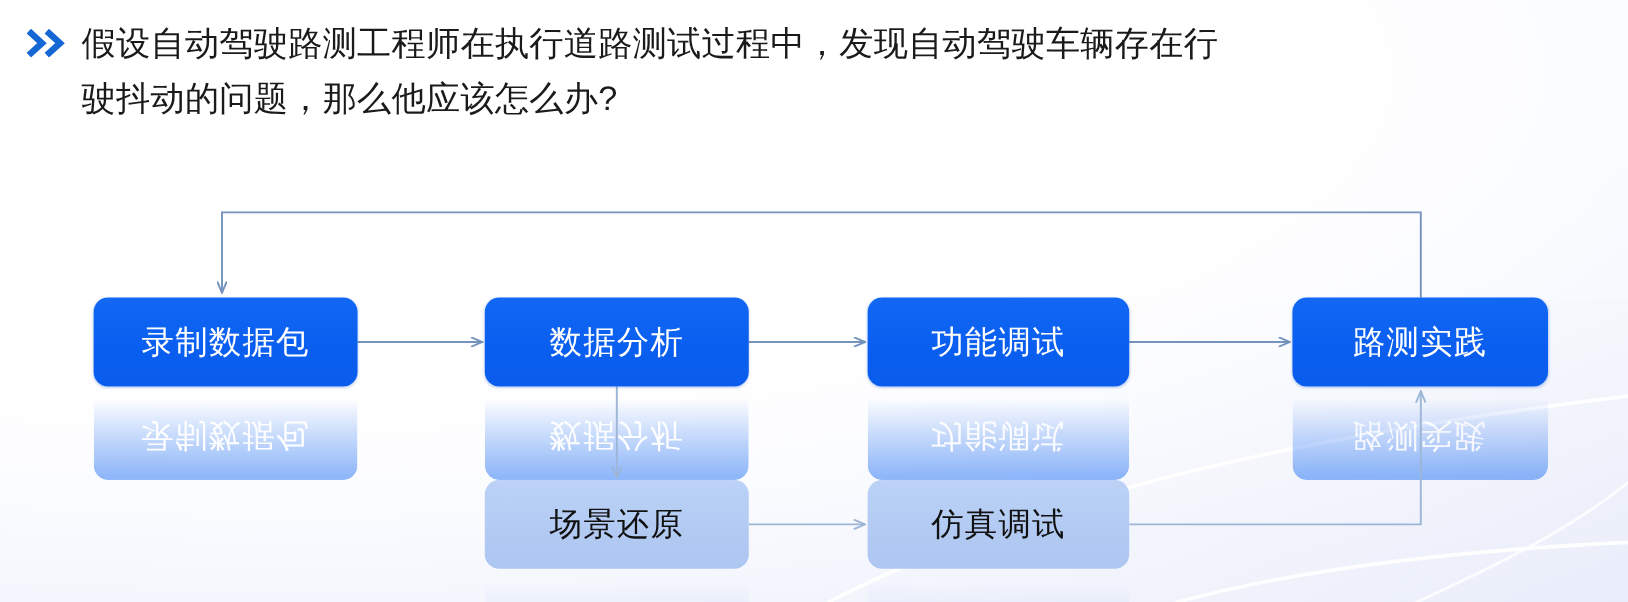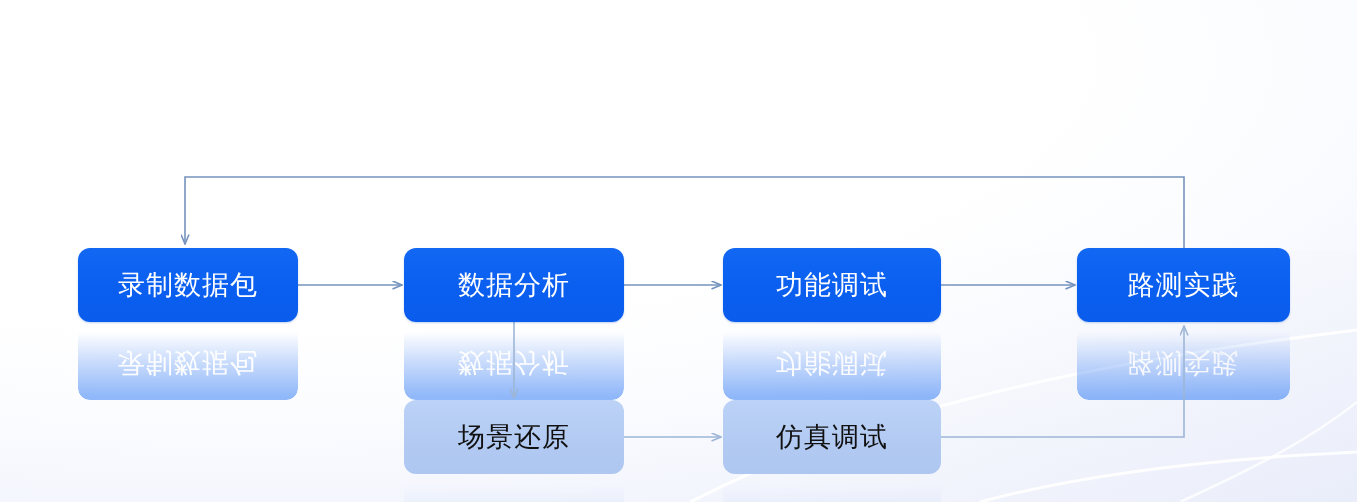--- a/index.html
+++ b/index.html
@@ -88,20 +88,30 @@
         <stop offset="0%" stop-color="#ffffff" stop-opacity="0"></stop>
         <stop offset="100%" stop-color="#e9edfa" stop-opacity="1"></stop>
       </linearGradient>
     </defs>
     <rect x="760" y="250" width="597" height="252" fill="url(#bgFade)"></rect>
     <path d="M 690 502 C 830 430 1010 372 1357 330" fill="none" stroke="#ffffff" stroke-width="3" opacity=".95"></path>
     <path d="M 980 502 C 1090 472 1230 458 1357 452" fill="none" stroke="#ffffff" stroke-width="3" opacity=".9"></path>
     <path d="M 1180 502 C 1250 470 1310 440 1357 402" fill="none" stroke="#ffffff" stroke-width="2.5" opacity=".8"></path>
   </svg>
 
+  <div id="title-block">
+    <span id="bullet-icon">
+      <svg width="34" height="24" viewBox="0 0 34 24" aria-hidden="true">
+        <path d="M2 2 L13 12 L2 22" fill="none" stroke="#1567d3" stroke-width="5.4" stroke-linecap="butt" stroke-linejoin="miter"></path>
+        <path d="M17 2 L28 12 L17 22" fill="none" stroke="#1567d3" stroke-width="5.4" stroke-linecap="butt" stroke-linejoin="miter"></path>
+      </svg>
+    </span>
+    <div id="title-text">假设自动驾驶路测工程师在执行道路测试过程中，发现自动驾驶车辆存在行
+驶抖动的问题，那么他应该怎么办?</div>
+  </div>
 
   <div id="diagram">
 
     <svg id="connectors" viewBox="0 0 1357 502" width="1357" height="502" aria-hidden="true">
       <defs>
         <marker id="ah" markerWidth="11" markerHeight="9" refX="10" refY="4.5" orient="auto" markerUnits="userSpaceOnUse">
           <path d="M0.5,0.5 L10,4.5 L0.5,8.5" fill="none" stroke="#7593BD" stroke-width="1.6"></path>
         </marker>
         <marker id="ahl" markerWidth="11" markerHeight="9" refX="10" refY="4.5" orient="auto" markerUnits="userSpaceOnUse">
           <path d="M0.5,0.5 L10,4.5 L0.5,8.5" fill="none" stroke="#9DB6D6" stroke-width="1.6"></path>

